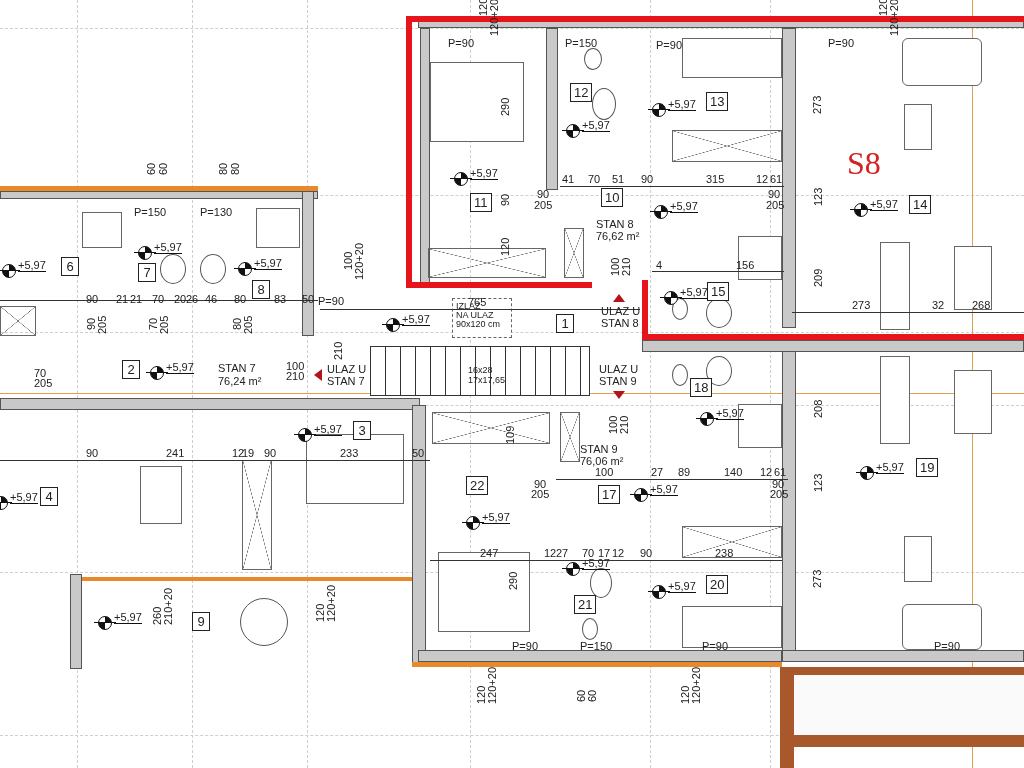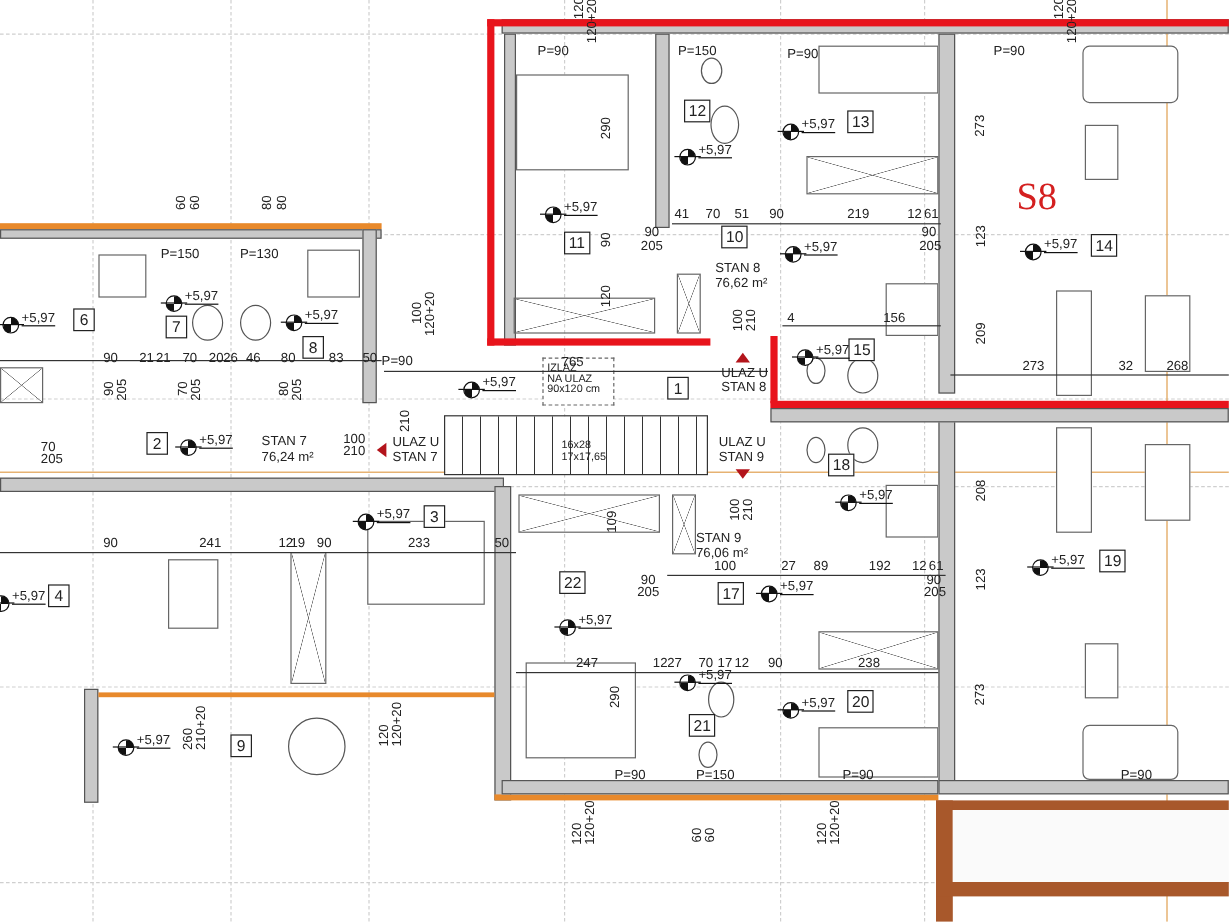--- a/index.html
+++ b/index.html
@@ -328,29 +328,29 @@
 <div class="txt" style="left:242px;top:448px">19</div>
 <div class="txt" style="left:264px;top:448px">90</div>
 <div class="txt" style="left:340px;top:448px">233</div>
 <div class="txt" style="left:412px;top:448px">50</div>
 
 <div class="dimline" style="left:560px;top:186px;width:224px"></div>
 <div class="txt" style="left:562px;top:174px">41</div>
 <div class="txt" style="left:588px;top:174px">70</div>
 <div class="txt" style="left:612px;top:174px">51</div>
 <div class="txt" style="left:641px;top:174px">90</div>
-<div class="txt" style="left:706px;top:174px">219</div>
+<div class="txt" style="left:706px;top:174px">315</div>
 <div class="txt" style="left:756px;top:174px">12</div>
 <div class="txt" style="left:770px;top:174px">61</div>
 
 <div class="dimline" style="left:556px;top:479px;width:232px"></div>
 <div class="txt" style="left:595px;top:467px">100</div>
 <div class="txt" style="left:651px;top:467px">27</div>
 <div class="txt" style="left:678px;top:467px">89</div>
-<div class="txt" style="left:724px;top:467px">192</div>
+<div class="txt" style="left:724px;top:467px">140</div>
 <div class="txt" style="left:760px;top:467px">12</div>
 <div class="txt" style="left:774px;top:467px">61</div>
 
 <div class="dimline" style="left:430px;top:560px;width:352px"></div>
 <div class="txt" style="left:480px;top:548px">247</div>
 <div class="txt" style="left:544px;top:548px">12</div>
 <div class="txt" style="left:556px;top:548px">27</div>
 <div class="txt" style="left:582px;top:548px">70</div>
 <div class="txt" style="left:598px;top:548px">17</div>
 <div class="txt" style="left:612px;top:548px">12</div>

